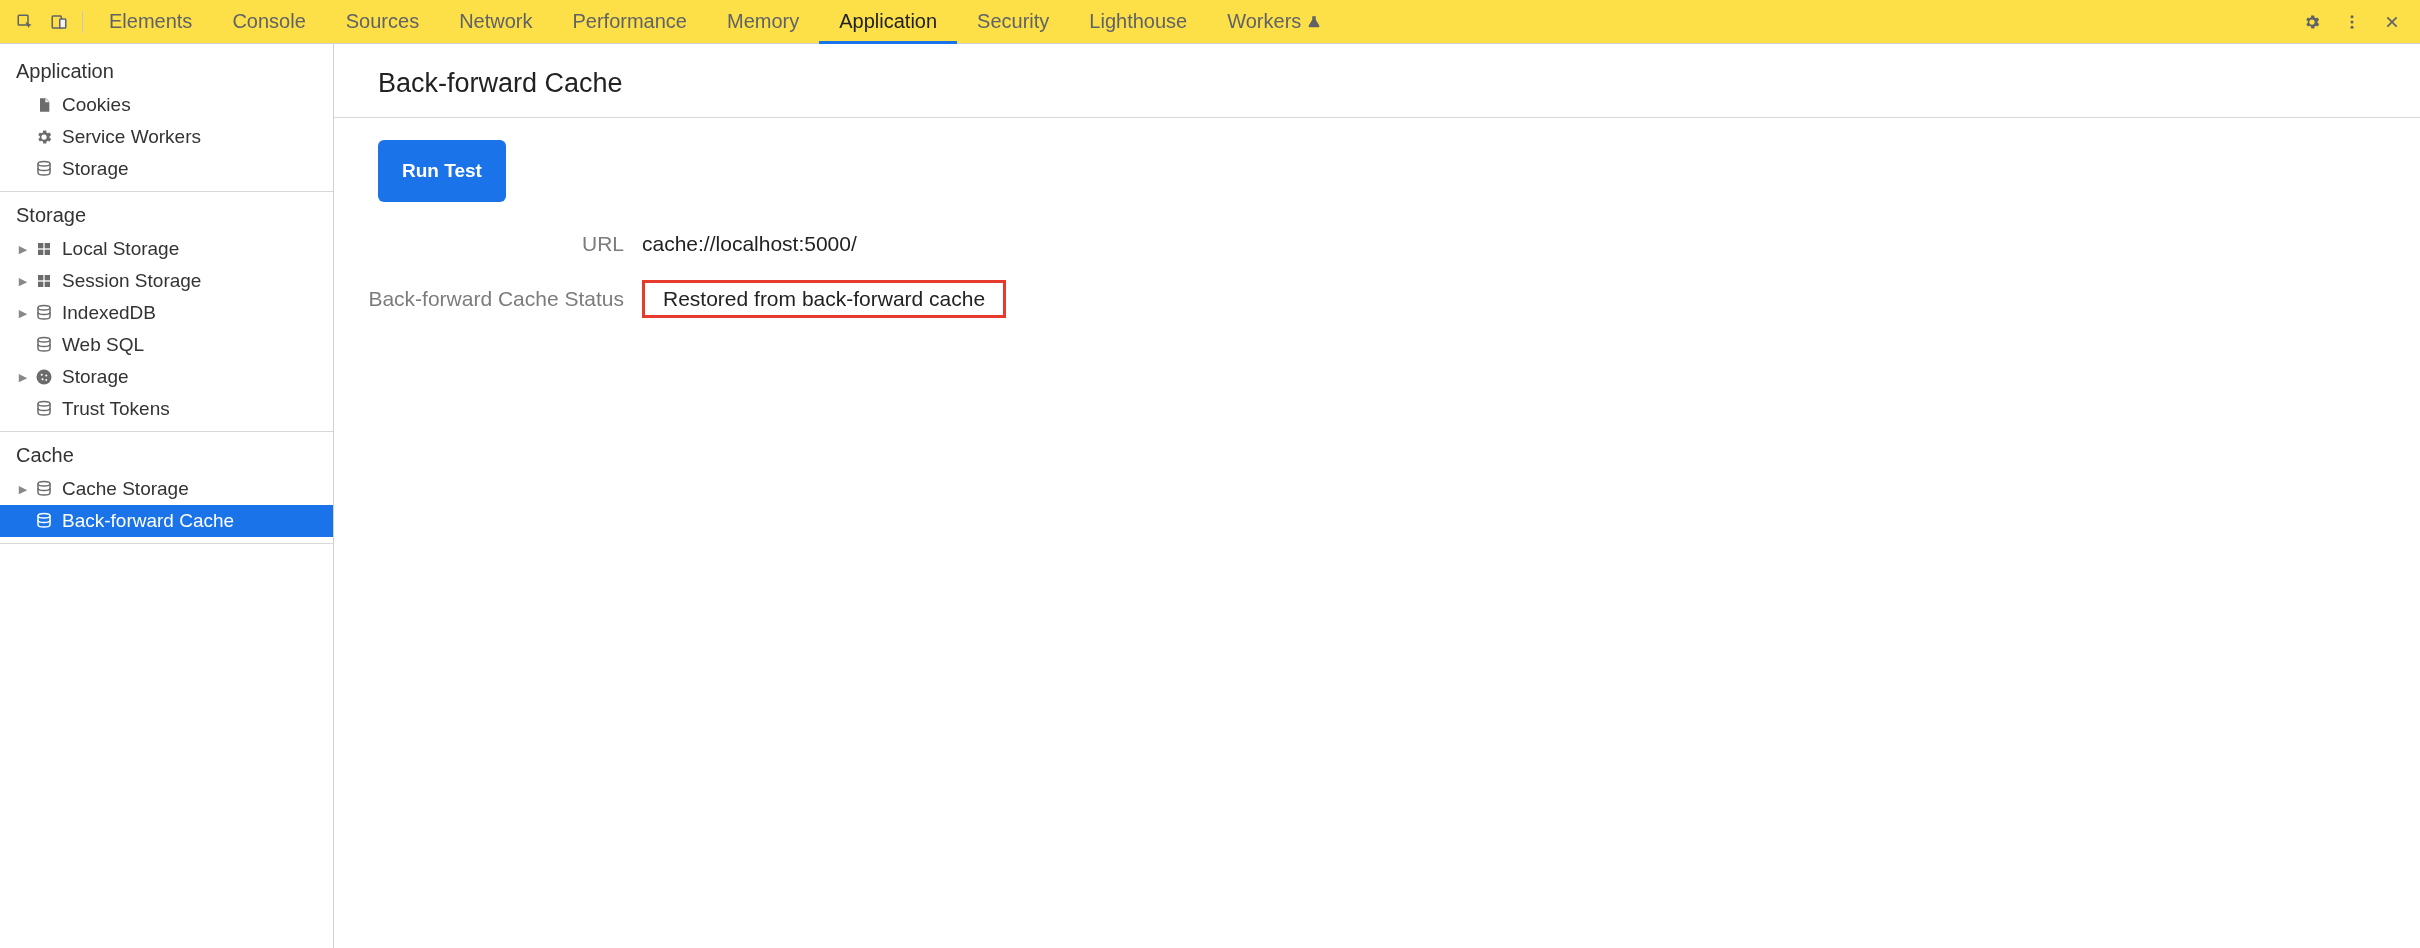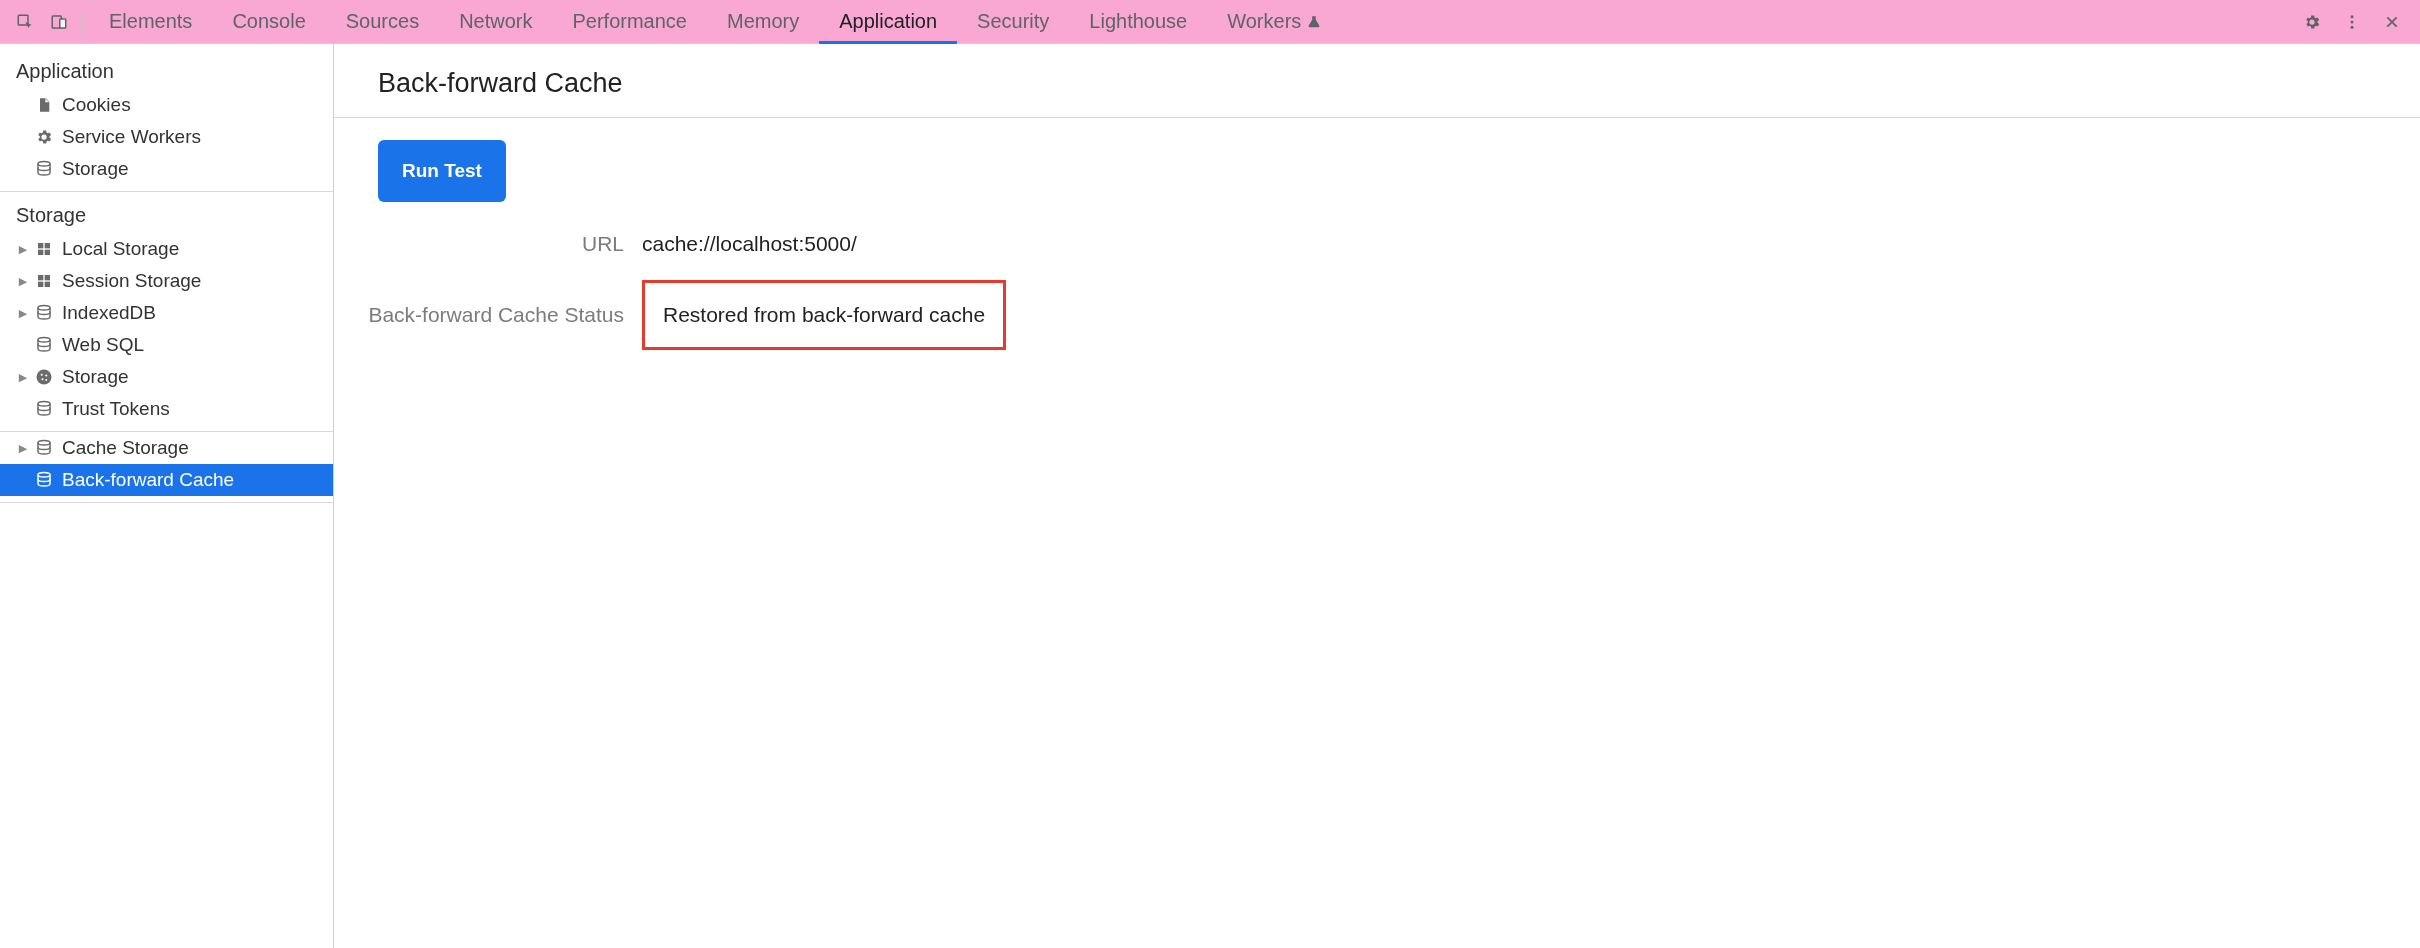--- a/index.html
+++ b/index.html
@@ -10,21 +10,21 @@
     color: #333;
     background: #fff;
     overflow: hidden;
   }
 
   
   .tabbar {
     display: flex;
     align-items: center;
     height: 44px;
-    background: #f9a8d4;
+    background: #fde047;
     border-bottom: 1px solid #d0d0d0;
     padding: 0 8px;
     user-select: none;
   }
   .tabbar .tb-icon {
     width: 34px;
     height: 44px;
     display: flex;
     align-items: center;
     justify-content: center;
@@ -161,21 +161,21 @@
     align-items: center;
     font-size: 21px;
   }
   .kv .klabel {
     text-align: right;
     color: #7c7c7c;
   }
   .kv .kvalue { color: #222; }
   .kv .kvalue.hl {
     border: 3px solid #e63a2d;
-    padding: 20px 18px;
+    padding: 4px 18px;
     display: inline-block;
   }
 
   
   svg { display: block; }
 </style>
 </head>
 <body>
 
 <div class="tabbar">
@@ -355,20 +355,21 @@
         <svg width="18" height="18" viewBox="0 0 24 24" fill="none" stroke="currentColor" stroke-width="2">
             <ellipse cx="12" cy="5" rx="8" ry="3"></ellipse>
             <path d="M4 5v6c0 1.7 3.6 3 8 3s8-1.3 8-3V5"></path>
             <path d="M4 11v6c0 1.7 3.6 3 8 3s8-1.3 8-3v-6"></path>
           </svg>
       </span>
       <span>Trust Tokens</span>
     </div>
     <div class="group-sep"></div>
 
+    <div class="group-header">Cache</div>
     <div class="tree-item">
       <span class="arrow">▶</span>
       <span class="ticon">
         <svg width="18" height="18" viewBox="0 0 24 24" fill="none" stroke="currentColor" stroke-width="2">
             <ellipse cx="12" cy="5" rx="8" ry="3"></ellipse>
             <path d="M4 5v6c0 1.7 3.6 3 8 3s8-1.3 8-3V5"></path>
             <path d="M4 11v6c0 1.7 3.6 3 8 3s8-1.3 8-3v-6"></path>
           </svg>
       </span>
       <span>Cache Storage</span>

